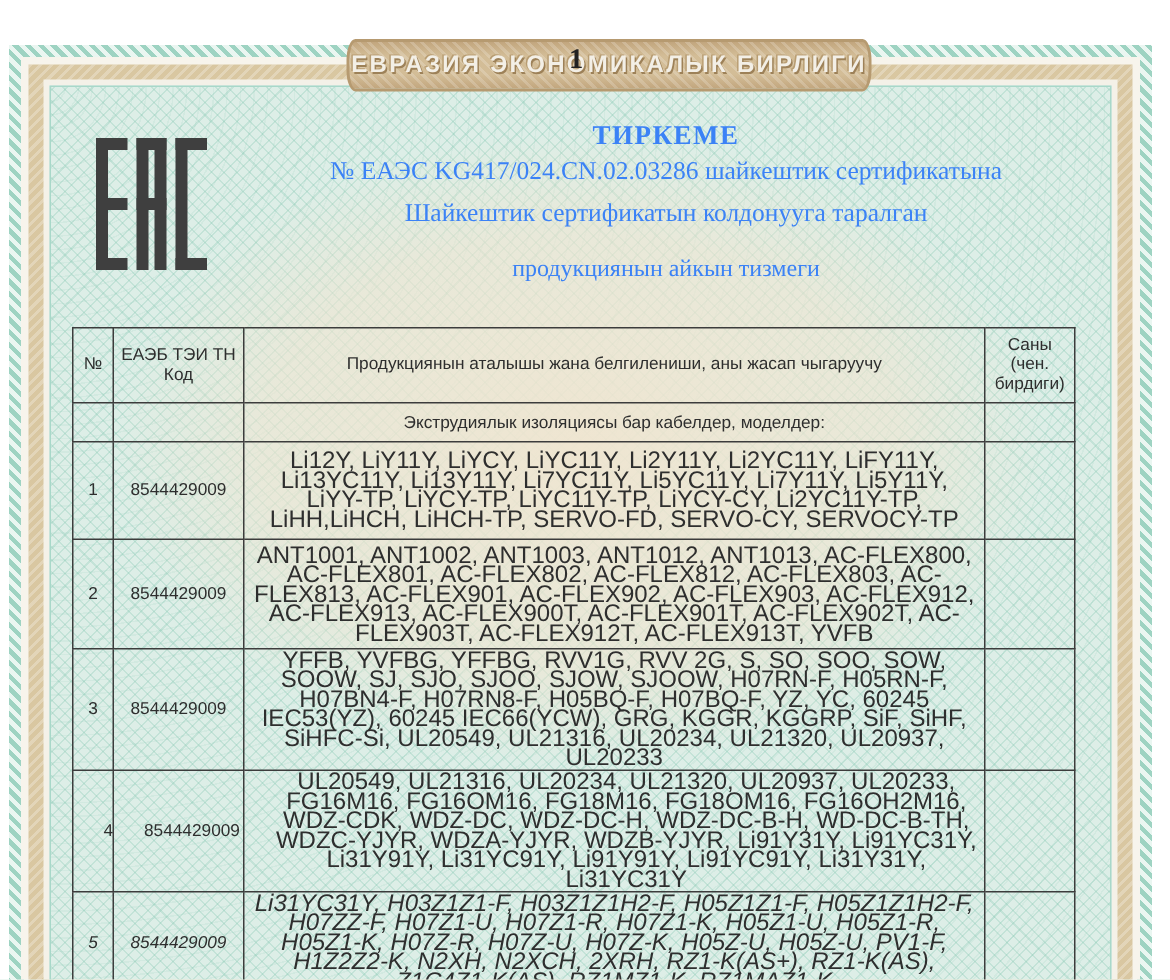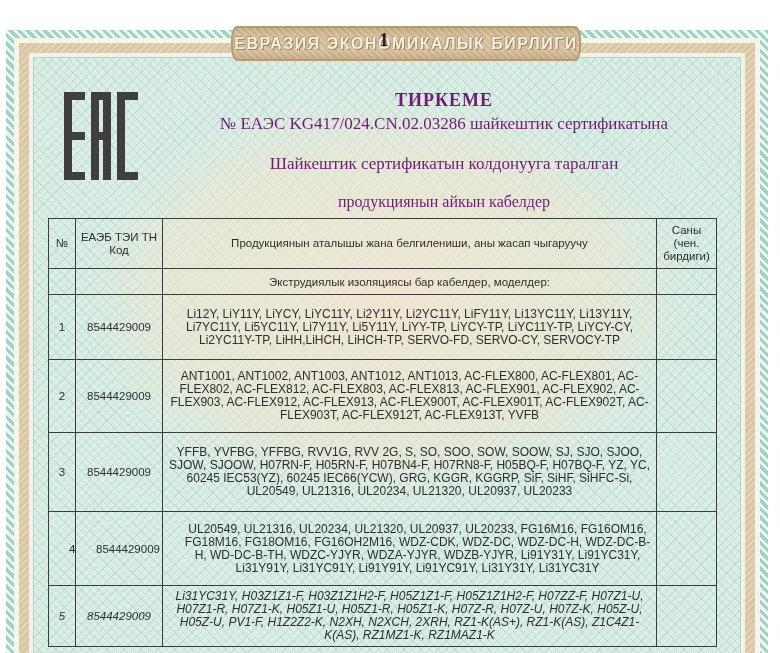--- a/index.html
+++ b/index.html
@@ -59,47 +59,47 @@
   }
   .page-number{
     position:absolute;left:374px;top:29px;width:20px;text-align:center;
     font-family:"Liberation Serif", serif;
     font-size:19px;font-weight:bold;color:#222222;
   }
   
   .eac-logo{position:absolute;left:64px;top:92px;width:74px;height:88px;}
   
   .title-block{
-    position:absolute;left:140px;top:90px;width:608px;
-    text-align:center;color:#701a75;
+    position:absolute;left:140px;top:80px;width:608px;
+    text-align:center;color:#3b82f6;
     font-family:"Liberation Serif", serif;
   }
   .title-line1{font-size:18px;font-weight:bold;letter-spacing:1px;margin-bottom:3px;}
-  .title-line2{font-size:17px;margin-bottom:20px;text-align:center;}
+  .title-line2{font-size:17px;margin-bottom:8px;text-align:center;}
   .title-line3{font-size:17px;margin-bottom:19px;}
   .title-line4{font-size:16px;}
   
   table.cert{
     position:absolute;left:48px;top:218px;width:663px;
     border-collapse:collapse;table-layout:fixed;
     font-size:11.5px;color:#2e2e2e;
   }
   table.cert td{
     border:1.5px solid #3c3c3c;
     text-align:center;vertical-align:middle;
     padding:1px 4px;box-sizing:border-box;
     background:transparent;
   }
   td.col-num{width:27px;}
   td.col-code{width:87px;}
   td.col-prod{width:494px;}
   td.col-qty{width:60px;}
   tr.hdr td{height:50px;line-height:13px;}
   tr.sub td{height:26px;margin-top:37px;}
-  td.products{font-size:12px;line-height:13px;padding:1px 14px;}
+  td.products{font-size:16px;line-height:13px;padding:1px 14px;}
   tr.r1 td{height:65px;}
   tr.r2 td{height:73px;}
   tr.r3 td{height:79px;}
   tr.r4 td{height:74px;padding-left:20px;}
   tr.r5 td{height:61px;font-style:italic;}
 </style>
 </head>
 <body>
 
 <div class="frame">
@@ -135,21 +135,21 @@
       <rect x="53" y="0" width="21" height="8"></rect>
       <rect x="53" y="80" width="21" height="8"></rect>
     </g>
   </svg>
 </div>
 
 <div class="title-block">
   <div class="title-line1">ТИРКЕМЕ</div>
   <div class="title-line2">№ ЕАЭС KG417/024.CN.02.03286 шайкештик сертификатына</div>
   <div class="title-line3">Шайкештик сертификатын колдонууга таралган</div>
-  <div class="title-line4">продукциянын айкын кабелдер</div>
+  <div class="title-line4">продукциянын айкын тизмеги</div>
 </div>
 
 <table class="cert">
   <tbody>
       <tr class="hdr">
     <td class="col-num">№</td>
     <td class="col-code">ЕАЭБ ТЭИ ТН Код</td>
     <td class="col-prod">Продукциянын аталышы жана белгилениши, аны жасап чыгаруучу</td>
     <td class="col-qty">Саны (чен. бирдиги)</td>
   </tr>

